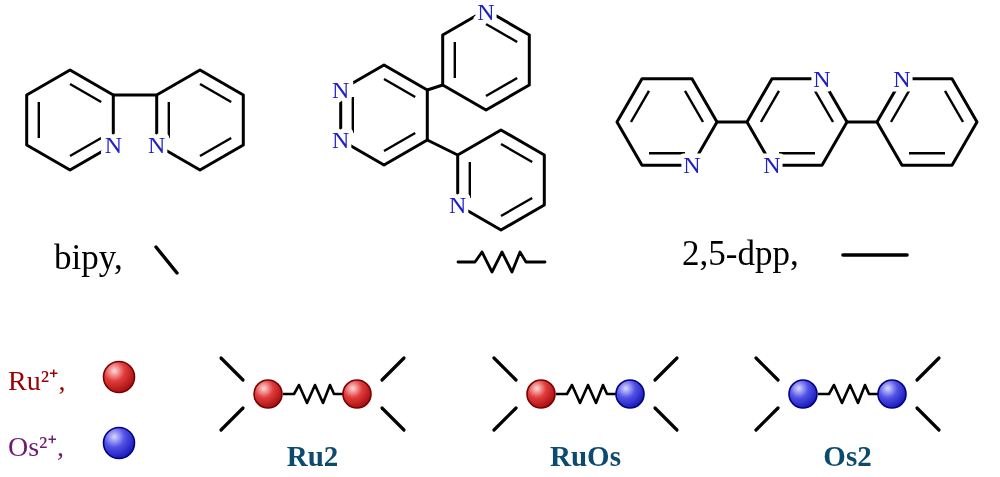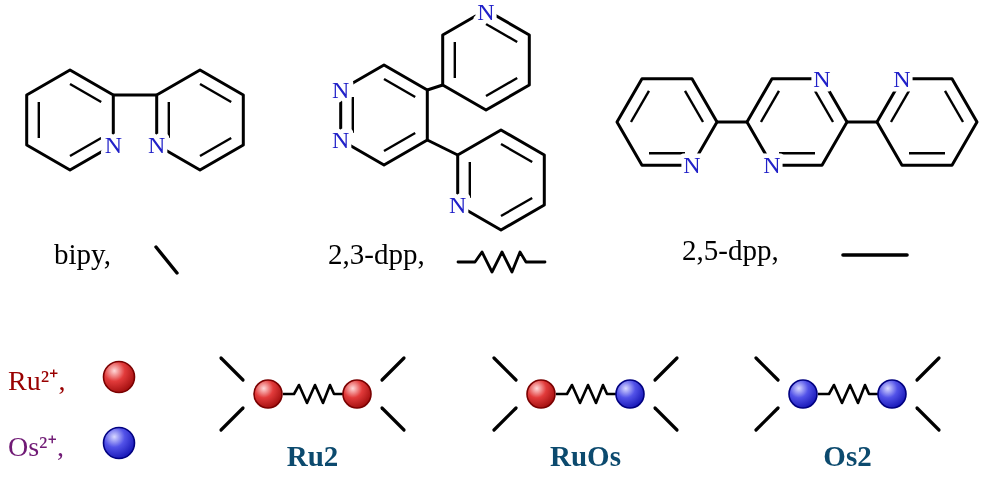--- a/index.html
+++ b/index.html
@@ -1,20 +1,20 @@
 <!DOCTYPE html>
 <html><head>
 <meta charset="utf-8">
 <style>
   * { margin:0; padding:0; box-sizing:border-box; }
   html,body { background:#ffffff; }
   body { font-family:"Liberation Serif", serif; }
   .canvas { position:relative; width:1000px; height:477px; background:#ffffff; overflow:hidden; }
   .abs { position:absolute; }
-  .ligand-name { font-size:29px; color:#000000; white-space:nowrap; }
+  .ligand-name { font-size:35px; color:#000000; white-space:nowrap; }
   .metal-name { font-size:28px; white-space:nowrap; }
   .ru-text { color:#990000; }
   .os-text { color:#701a75; }
   .complex-label { font-size:29px; font-weight:bold; color:#0c4a6e; text-align:center; }
   .atom {
     font-family:"Liberation Serif", serif;
     font-size:24px;
     fill:#2121c8;
     paint-order:stroke;
     stroke:#ffffff;
@@ -79,21 +79,20 @@
     <text class="atom" x="210" y="18.7" text-anchor="middle" dominant-baseline="central">N</text>
     <text class="atom" x="160" y="105.3" text-anchor="middle" dominant-baseline="central">N</text>
     <text class="atom" x="290" y="18.7" text-anchor="middle" dominant-baseline="central">N</text>
   </svg>
 
   <div class="abs ligand-name" style="left:54px; top:238px;">bipy,</div>
   <svg class="abs" style="left:150px; top:242px;" width="36" height="40" viewBox="0 0 36 40">
     <line x1="6" y1="5" x2="27" y2="31" stroke="#000000" stroke-width="3.4" stroke-linecap="round"></line>
   </svg>
 
-  <div class="abs ligand-name" style="left:328px; top:238px;">2,3-dpp,</div>
   <svg class="abs" style="left:455px; top:244px;" width="95" height="36" viewBox="0 0 95 36">
     <polyline points="3,18 20,18 27,8 37,28 47,8 57,28 65,8 71,18 90,18" fill="none" stroke="#000000" stroke-width="2.8" stroke-linejoin="round" stroke-linecap="round"></polyline>
   </svg>
 
   <div class="abs ligand-name" style="left:682px; top:234px;font-family:Liberation Serif, serif;">2,5-dpp,</div>
   <svg class="abs" style="left:840px; top:248px;" width="72" height="14" viewBox="0 0 72 14">
     <line x1="3" y1="7" x2="67" y2="7" stroke="#000000" stroke-width="3.6" stroke-linecap="round"></line>
   </svg>
 
   <div class="abs metal-name ru-text" style="left:8px; top:360px;">Ru²⁺,</div>

